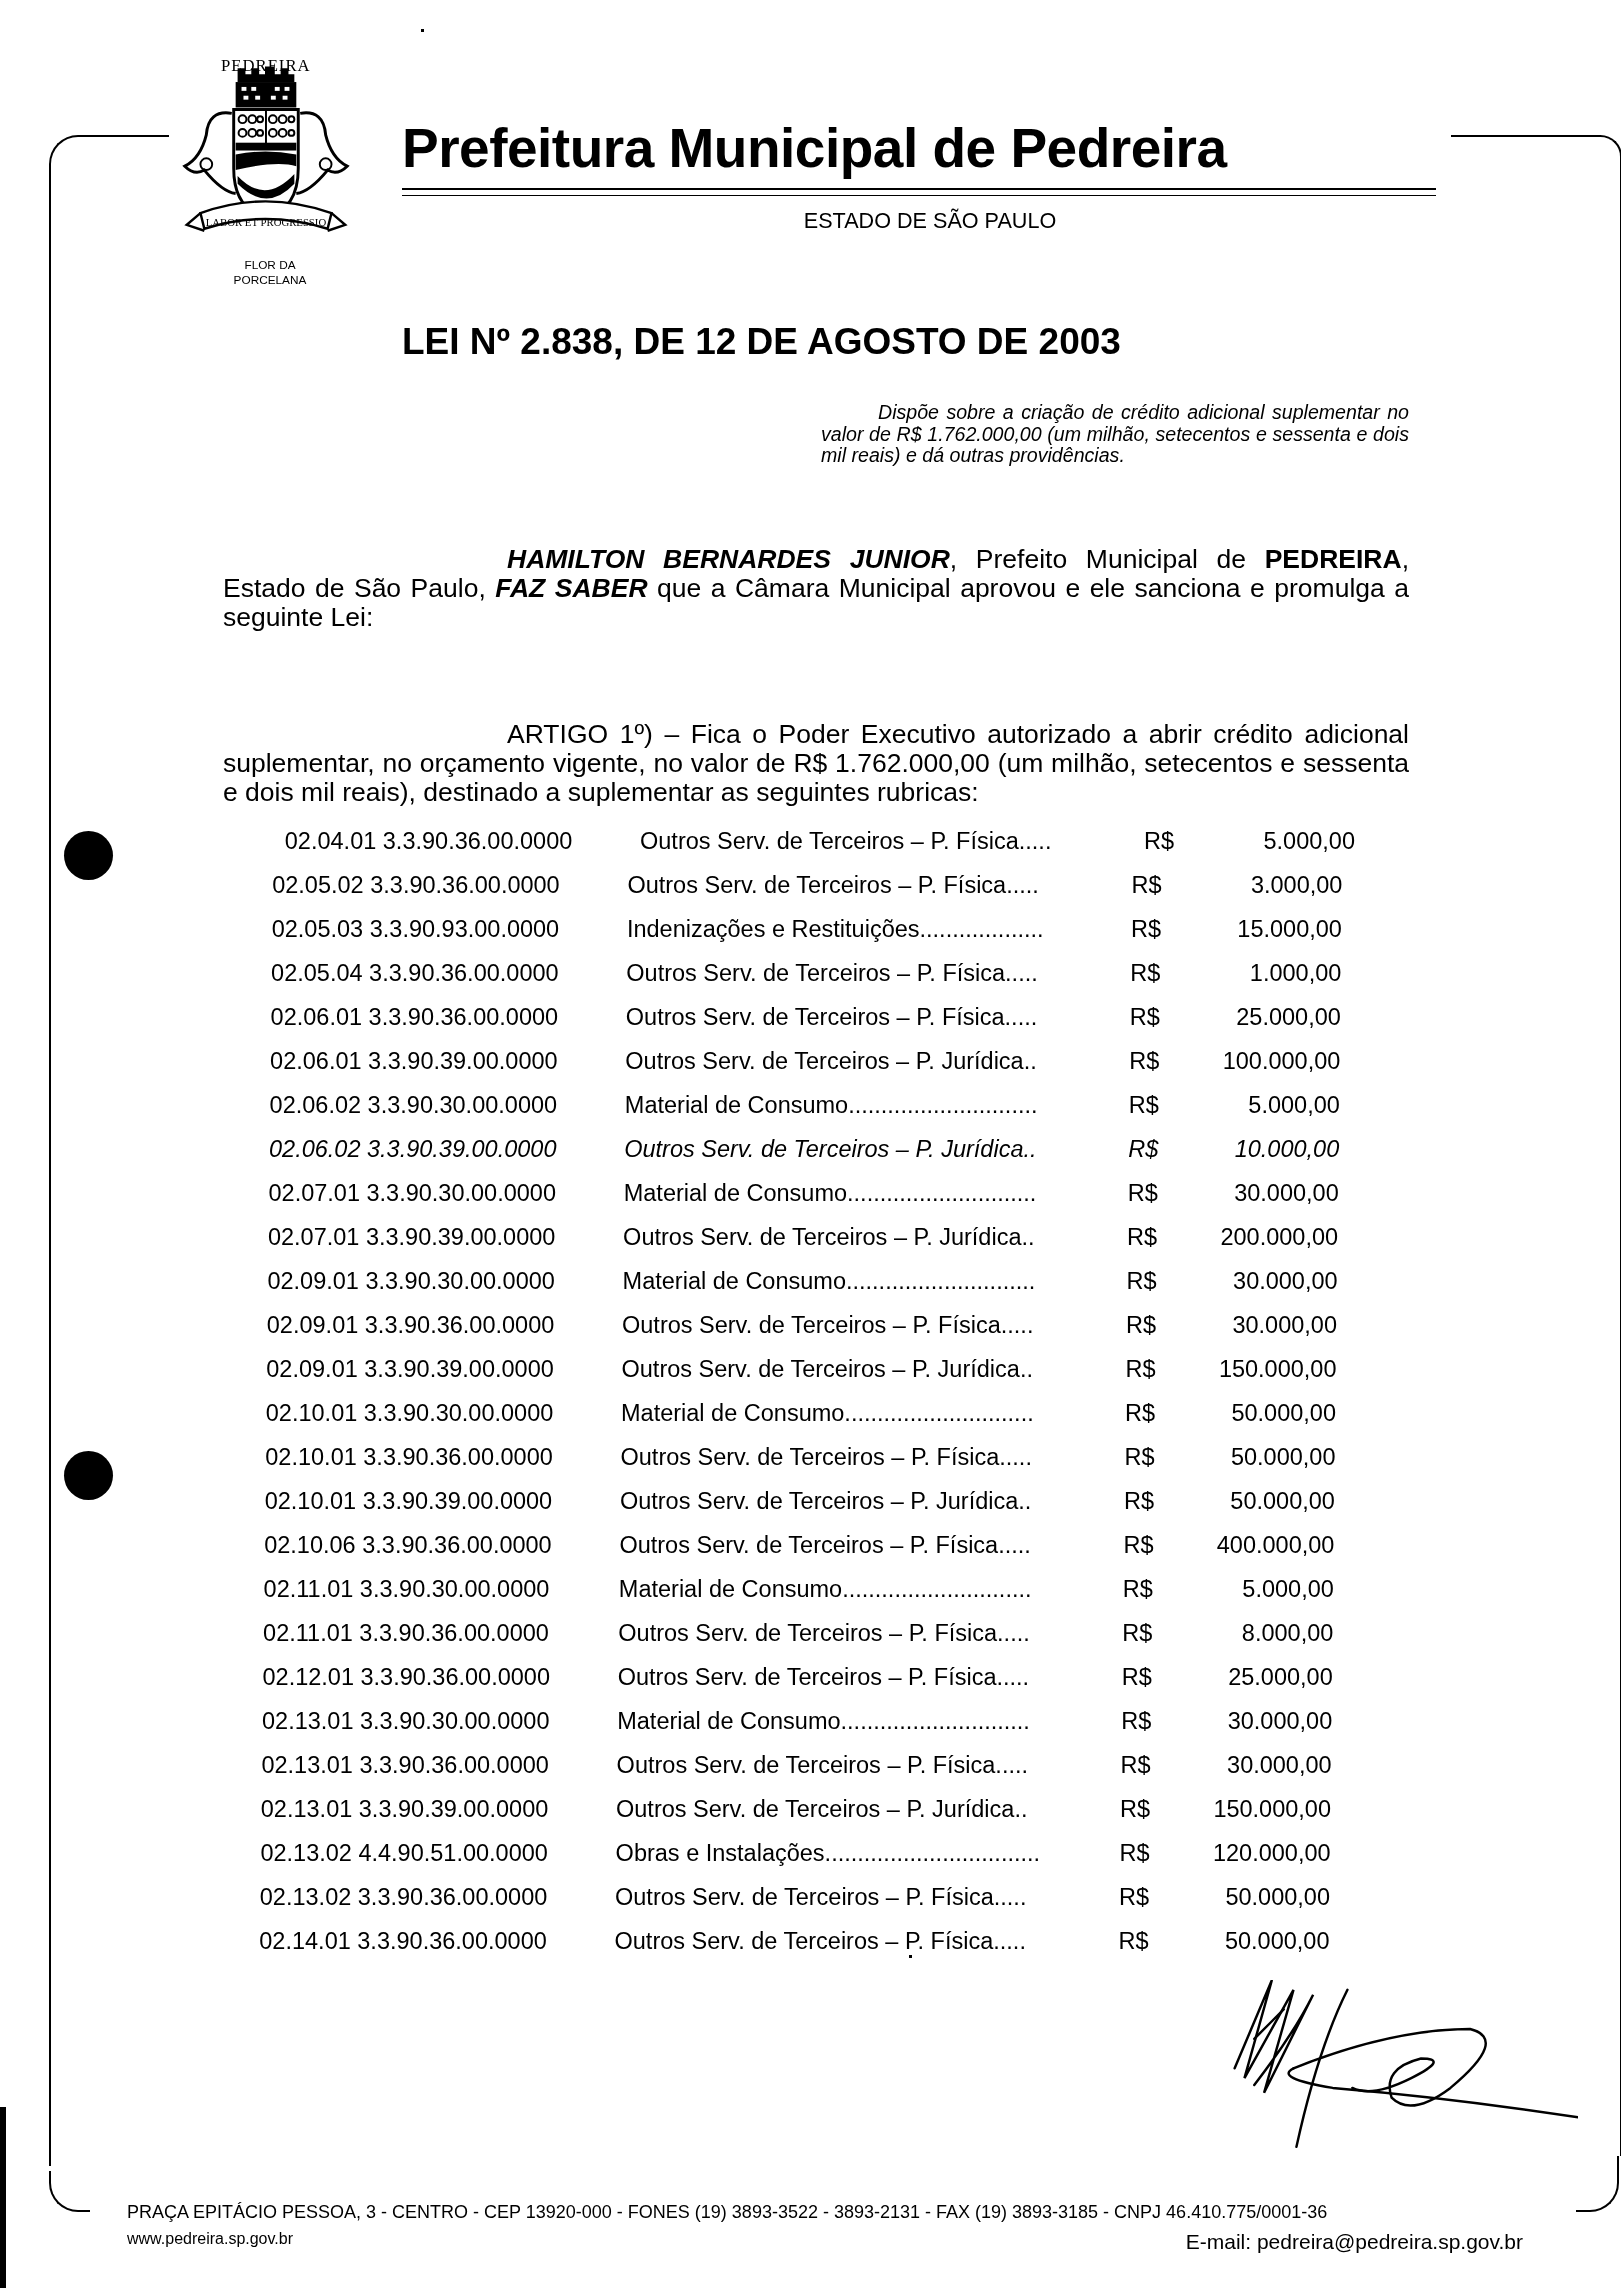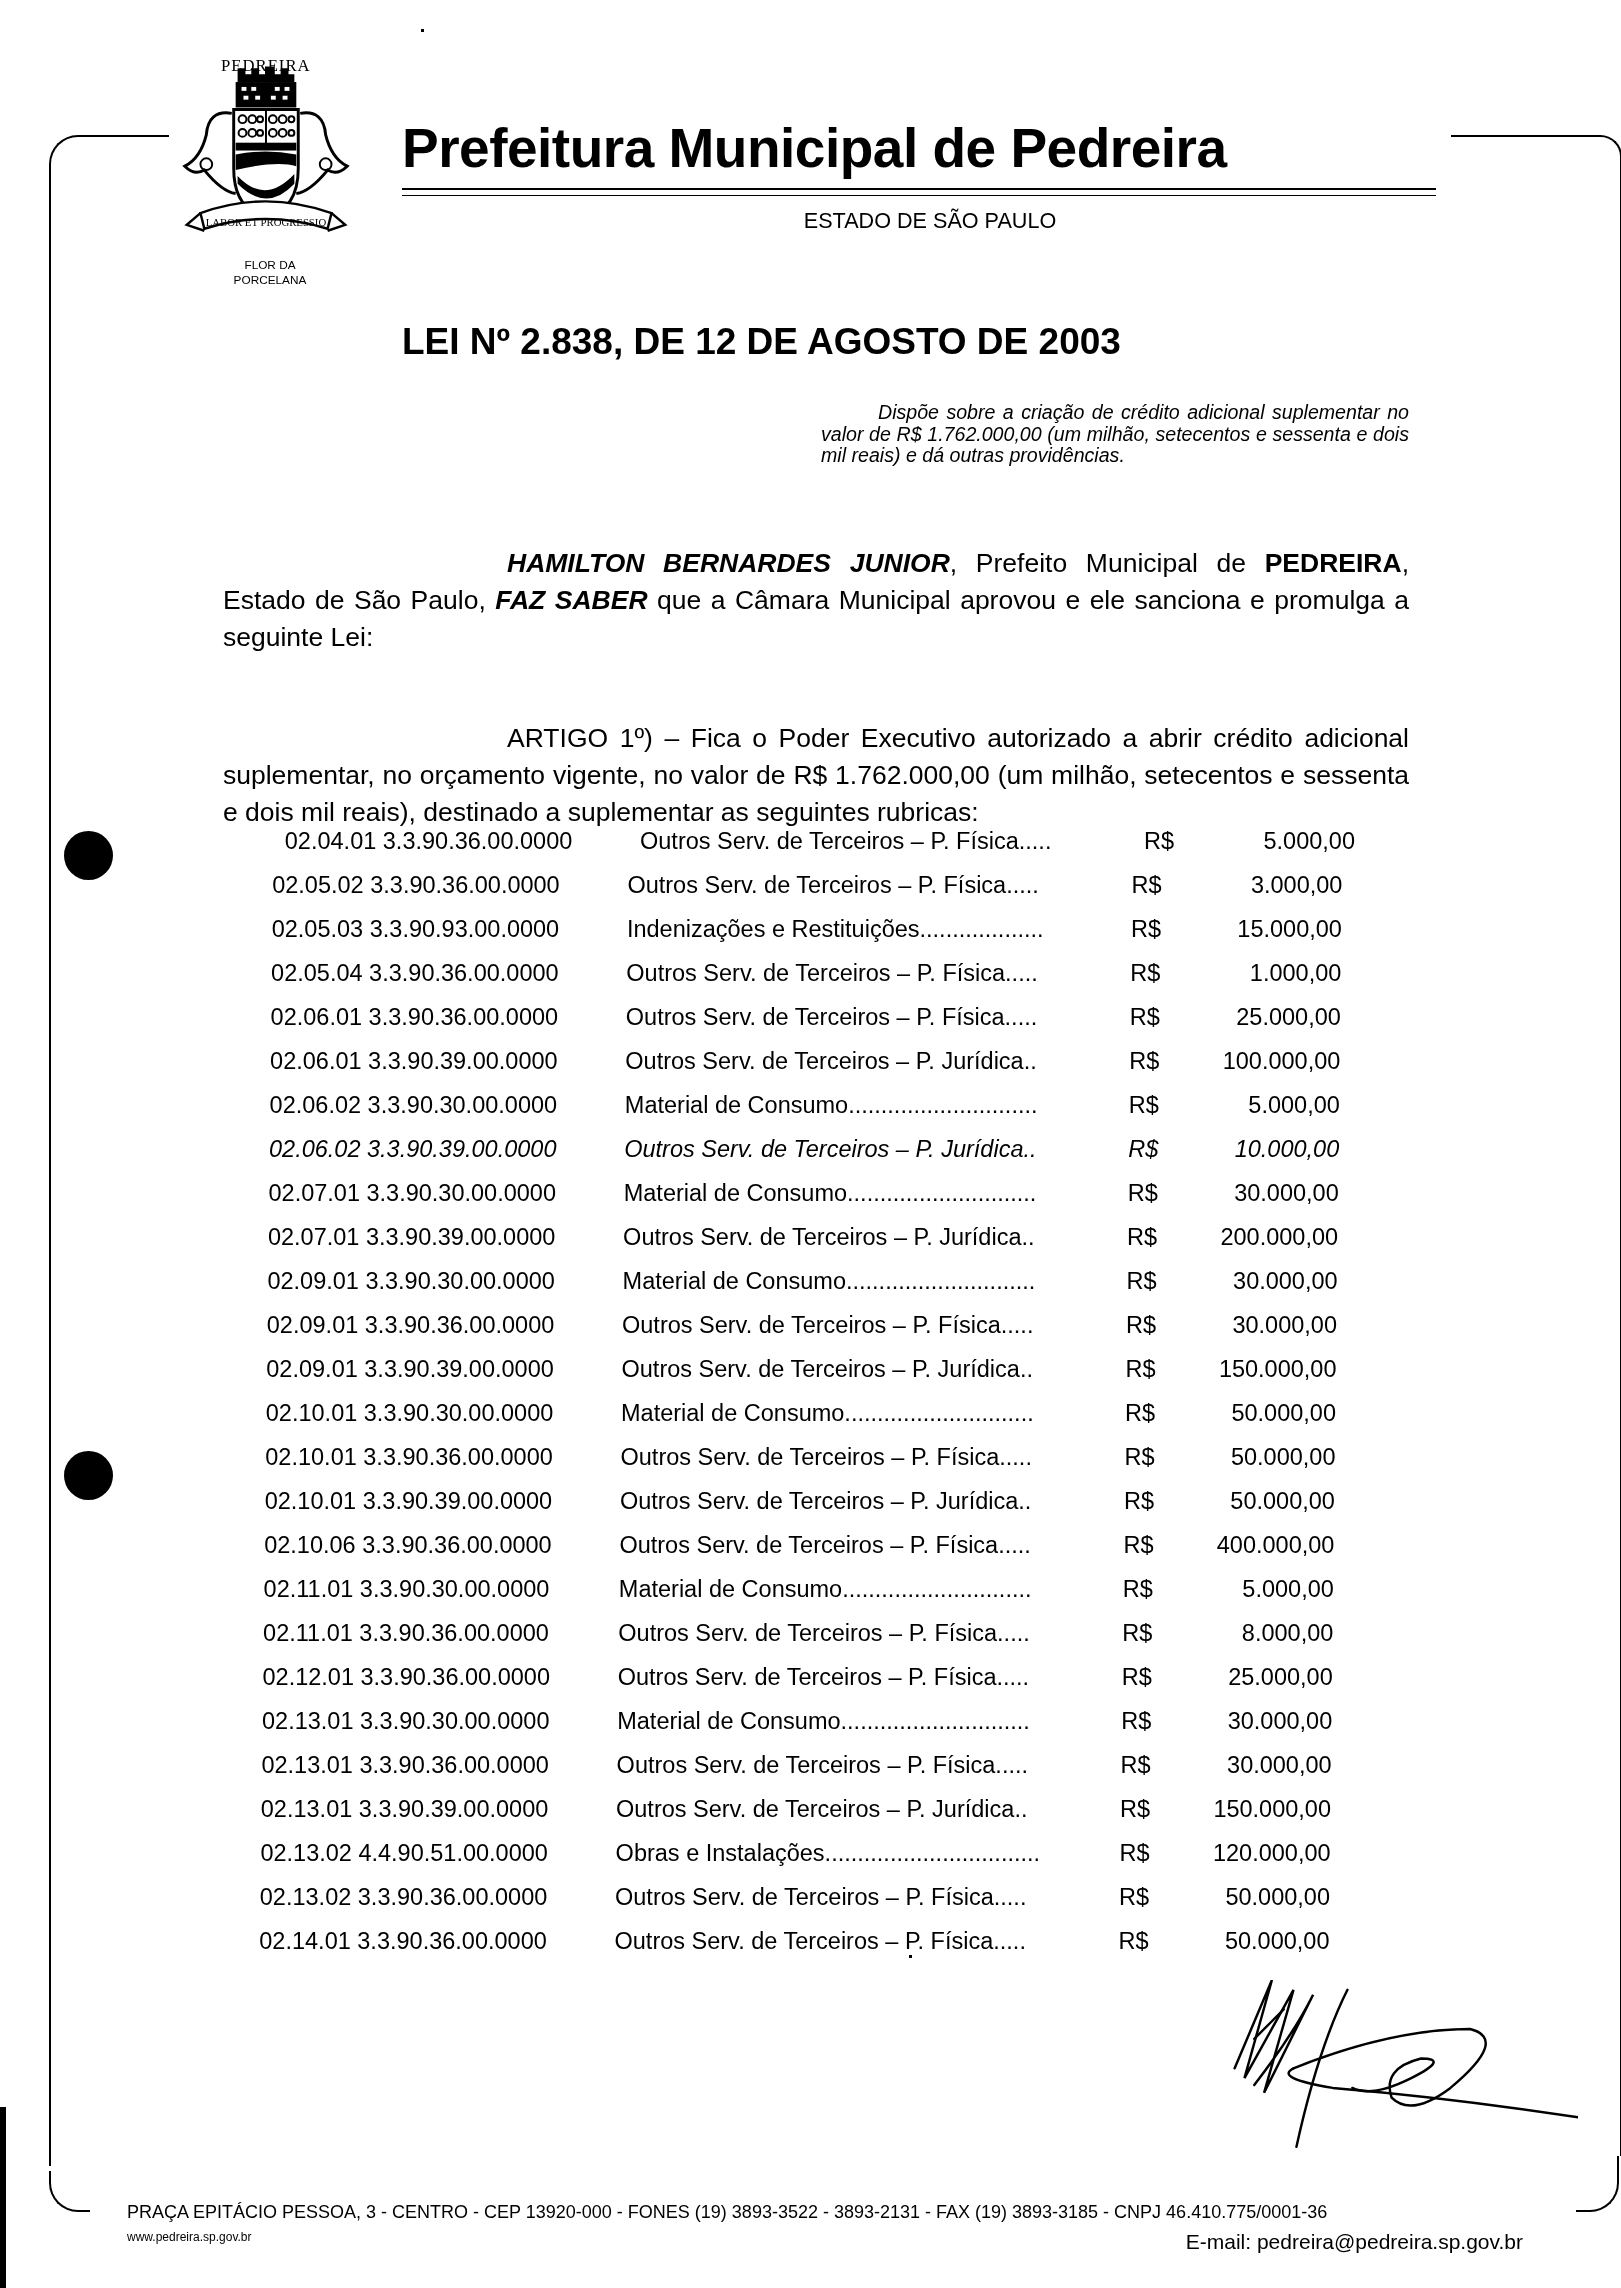--- a/index.html
+++ b/index.html
@@ -26,41 +26,41 @@
     letter-spacing: -0.5px; white-space: nowrap; }
   .title-rule1 { position: absolute; left: 402px; top: 188px; width: 1034px; border-top: 2.9px solid #000; }
   .title-rule2 { position: absolute; left: 402px; top: 195px; width: 1034px; border-top: 1px solid #000; }
   .subtitle { position: absolute; left: 413px; top: 208px; width: 1034px; text-align: center; font-size: 21.6px; }
 
   .law-title { position: absolute; left: 402px; top: 321px; font-size: 37px; font-weight: bold; white-space: nowrap; }
 
   .ementa { position: absolute; left: 821px; top: 402px; width: 588px; font-size: 19.6px; font-style: italic;
     line-height: 21.6px; text-align: justify; text-indent: 57px; }
 
-  .para { position: absolute; left: 223px; width: 1186px; font-size: 26.5px; line-height: 37px; text-align: justify; }
+  .para { position: absolute; left: 223px; width: 1186px; font-size: 26.5px; line-height: 29px; text-align: justify; }
   .para1 { top: 545px; text-indent: 284px; }
   .para2 { top: 720px; text-indent: 284px; }
   .b { font-weight: bold; }
   .bi { font-weight: bold; font-style: italic; }
 
   .rubricas { position: absolute; left: 265px; top: 828px; width: 1117px; }
   .row { position: relative; height: 44px; font-size: 23.5px; white-space: nowrap; }
   .row .code { position: absolute; left: 7.8px; top: 0; }
   .row .desc { position: absolute; left: 363px; top: 0; }
   .row .cur  { position: absolute; left: 867px; top: 0; }
   .row .val  { position: absolute; left: 941px; width: 137px; text-align: right; top: 0; }
 
   .hole { position: absolute; width: 49px; height: 49px; border-radius: 50%; background: #000; }
   .hole1 { left: 64px; top: 831px; }
   .hole2 { left: 64px; top: 1451px; }
 
   .signature { position: absolute; left: 1215px; top: 1980px; width: 363px; height: 206px; }
 
   .footer1 { position: absolute; left: 127px; top: 2202px; font-size: 18px; white-space: nowrap; }
-  .footer-url { position: absolute; left: 127px; top: 2230px; font-size: 12px; }
+  .footer-url { position: absolute; left: 127px; top: 2230px; font-size: 16px; }
   .footer-email { position: absolute; right: 98px; top: 2230px; font-size: 21px; }
   .dot { position: absolute; width: 2.9px; height: 2.9px; background: #000; }
 </style>
 </head>
 <body>
 
 <div class="frame-left-top"></div>
 <div class="frame-bl"></div>
 <div class="frame-right-top-line"></div>
 <div class="frame-right"></div>

